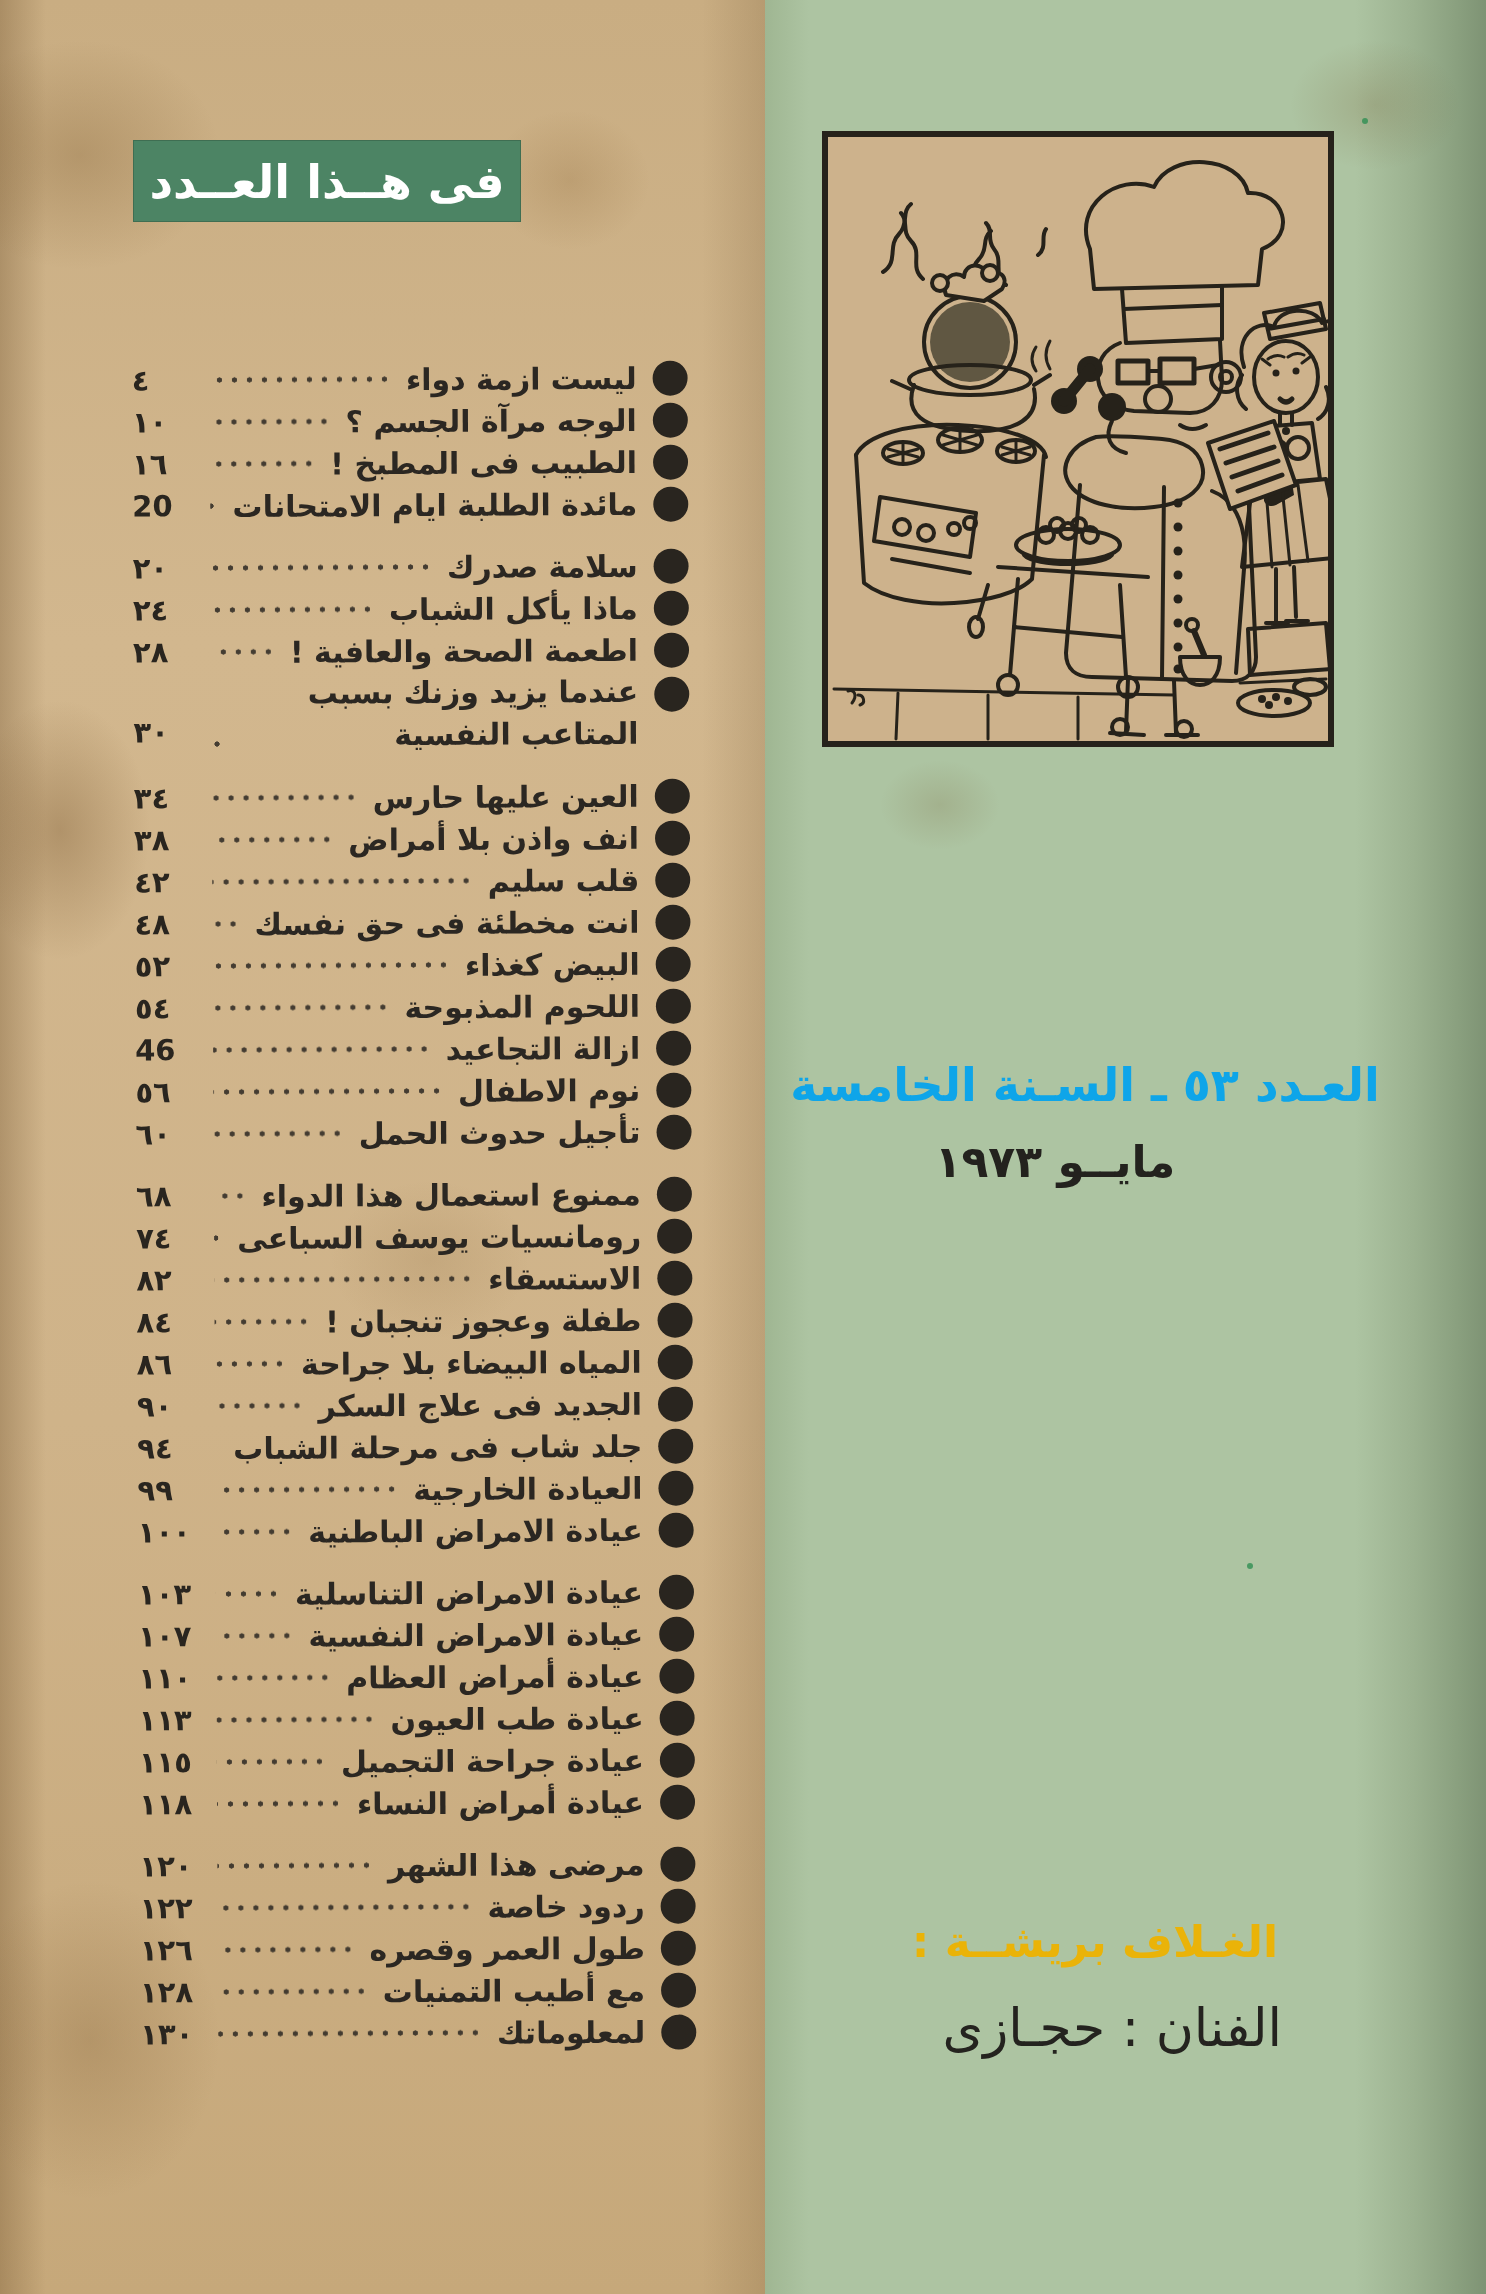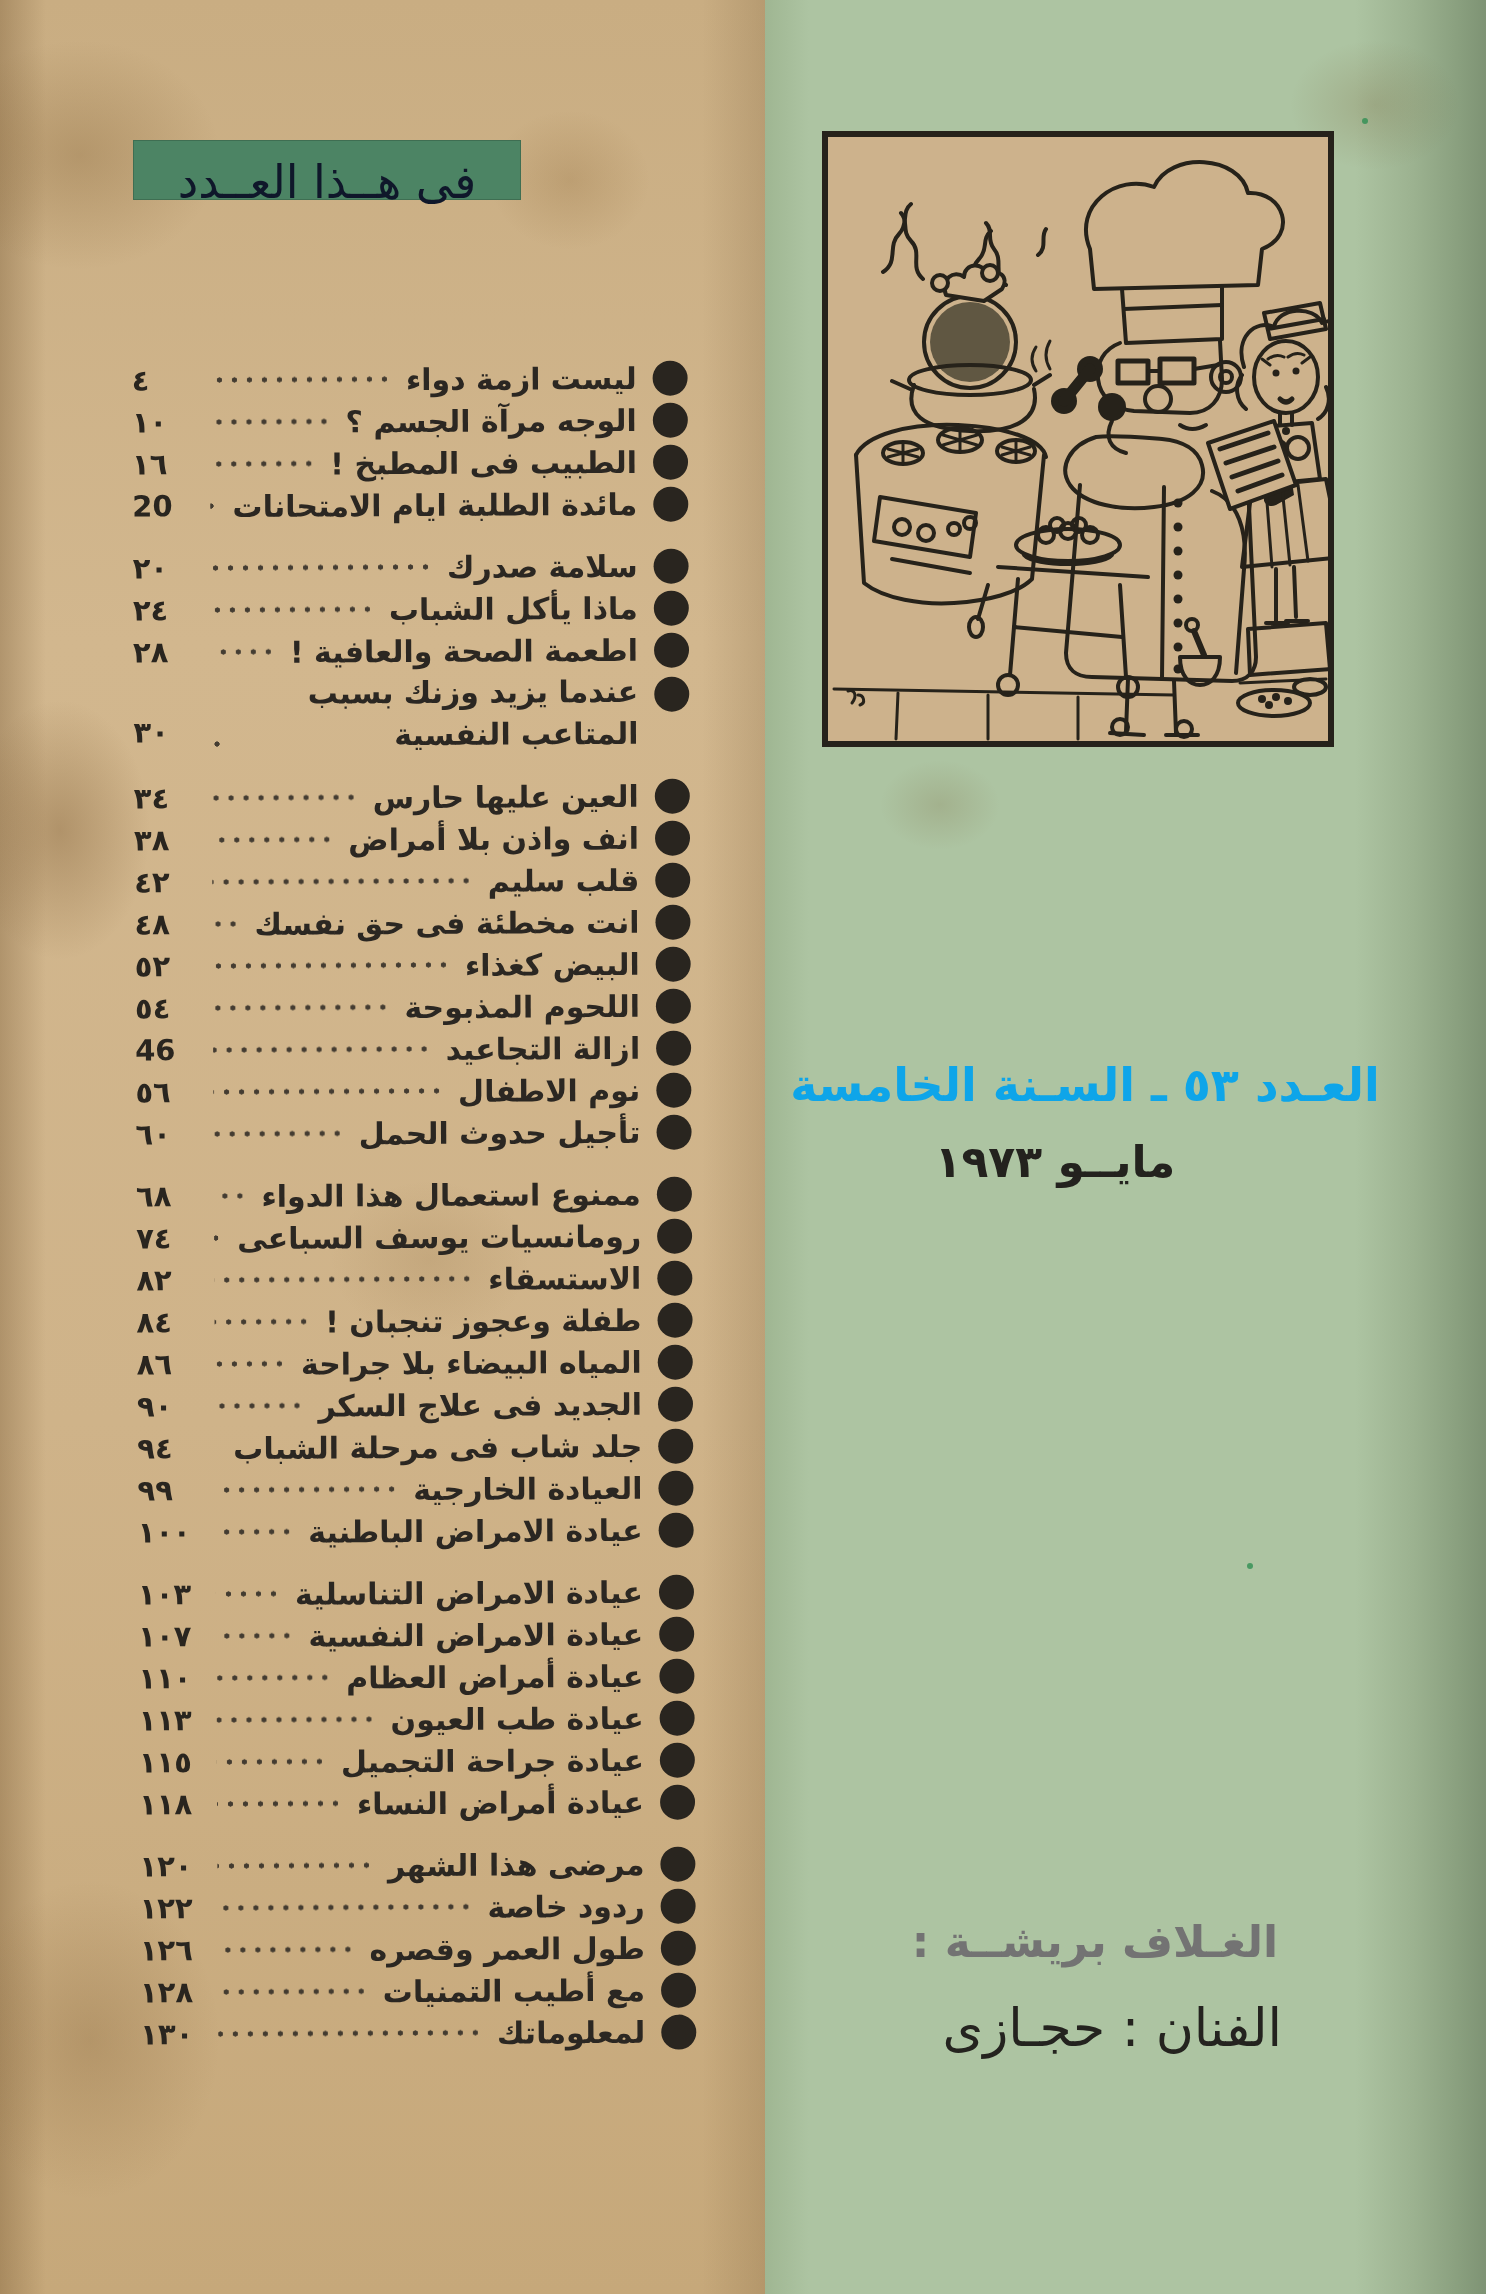--- a/index.html
+++ b/index.html
@@ -24,22 +24,22 @@
   .s2{left:-30px;top:700px;width:180px;height:260px;background:radial-gradient(closest-side,rgba(100,65,25,.30),rgba(100,65,25,0));}
   .s3{left:490px;top:110px;width:160px;height:140px;background:radial-gradient(closest-side,rgba(120,80,30,.18),rgba(120,80,30,0));}
   .s4{left:-40px;top:1880px;width:260px;height:320px;background:radial-gradient(closest-side,rgba(105,70,28,.22),rgba(105,70,28,0));}
   .s5{left:330px;top:1180px;width:200px;height:160px;background:radial-gradient(closest-side,rgba(115,80,35,.12),rgba(115,80,35,0));}
   .s6{left:1290px;top:40px;width:170px;height:130px;background:radial-gradient(closest-side,rgba(110,80,35,.20),rgba(110,80,35,0));}
   .s7{left:880px;top:760px;width:120px;height:90px;background:radial-gradient(closest-side,rgba(110,80,35,.16),rgba(110,80,35,0));}
   .speck{position:absolute;width:6px;height:6px;border-radius:50%;background:#2f8f52;opacity:.8;}
   .sp1{left:1247px;top:1563px;} .sp2{left:1362px;top:118px;}
 
   
-  .issue-banner{position:absolute;left:133px;top:140px;width:388px;height:60px;
-    background:#4c8464;color:#0f172a;font-weight:normal;font-size:46px;line-height:84px;
+  .issue-banner{position:absolute;left:133px;top:140px;width:388px;height:82px;
+    background:#4c8464;color:#ffffff;font-weight:bold;font-size:46px;line-height:84px;
     text-align:center;letter-spacing:1px;direction:rtl;
     box-shadow:0 0 0 1px rgba(40,70,50,.35) inset;}
 
   
   .toc{position:absolute;left:136px;top:358px;width:556px;transform:rotate(-0.3deg);direction:rtl;}
   .toc-group{margin-bottom:20px;}
   .toc-row{display:flex;direction:rtl;align-items:center;height:42px;}
   .bullet{flex:0 0 auto;width:35px;height:35px;border-radius:50%;background:#29251f;margin-left:16px;}
   .toc-title{font-weight:bold;font-size:30px;color:#2b2722;white-space:nowrap;letter-spacing:0;}
   .leader{flex:1 1 auto;height:10px;margin:0 14px;align-self:center;opacity:.85;
@@ -57,21 +57,21 @@
   .illus-frame svg{display:block;width:100%;height:100%;}
 
   .mag-title{position:absolute;left:775px;top:942px;width:620px;text-align:center;
     direction:rtl;font-weight:bold;font-size:80px;color:#201f1c;letter-spacing:2px;}
   .issue-line{position:absolute;left:775px;top:1058px;width:620px;text-align:center;
     direction:rtl;font-weight:bold;font-size:46px;color:#0ea5e9;}
   .date-line{position:absolute;left:745px;top:1136px;width:620px;text-align:center;
     direction:rtl;font-weight:bold;font-size:44px;color:#23221e;letter-spacing:3px;}
 
   .credit-1{position:absolute;right:208px;top:1916px;direction:rtl;text-align:right;
-    font-weight:bold;font-size:44px;color:#737373;}
+    font-weight:bold;font-size:44px;color:#eab308;}
   .credit-2{position:absolute;right:204px;top:1998px;direction:rtl;text-align:center;
     font-weight:normal;font-size:52px;color:#24231f;letter-spacing:2px;}
 </style>
 </head>
 <body>
 
 <div class="page">
 
   <div class="left-page">
     <div class="left-edge-shade"></div>

